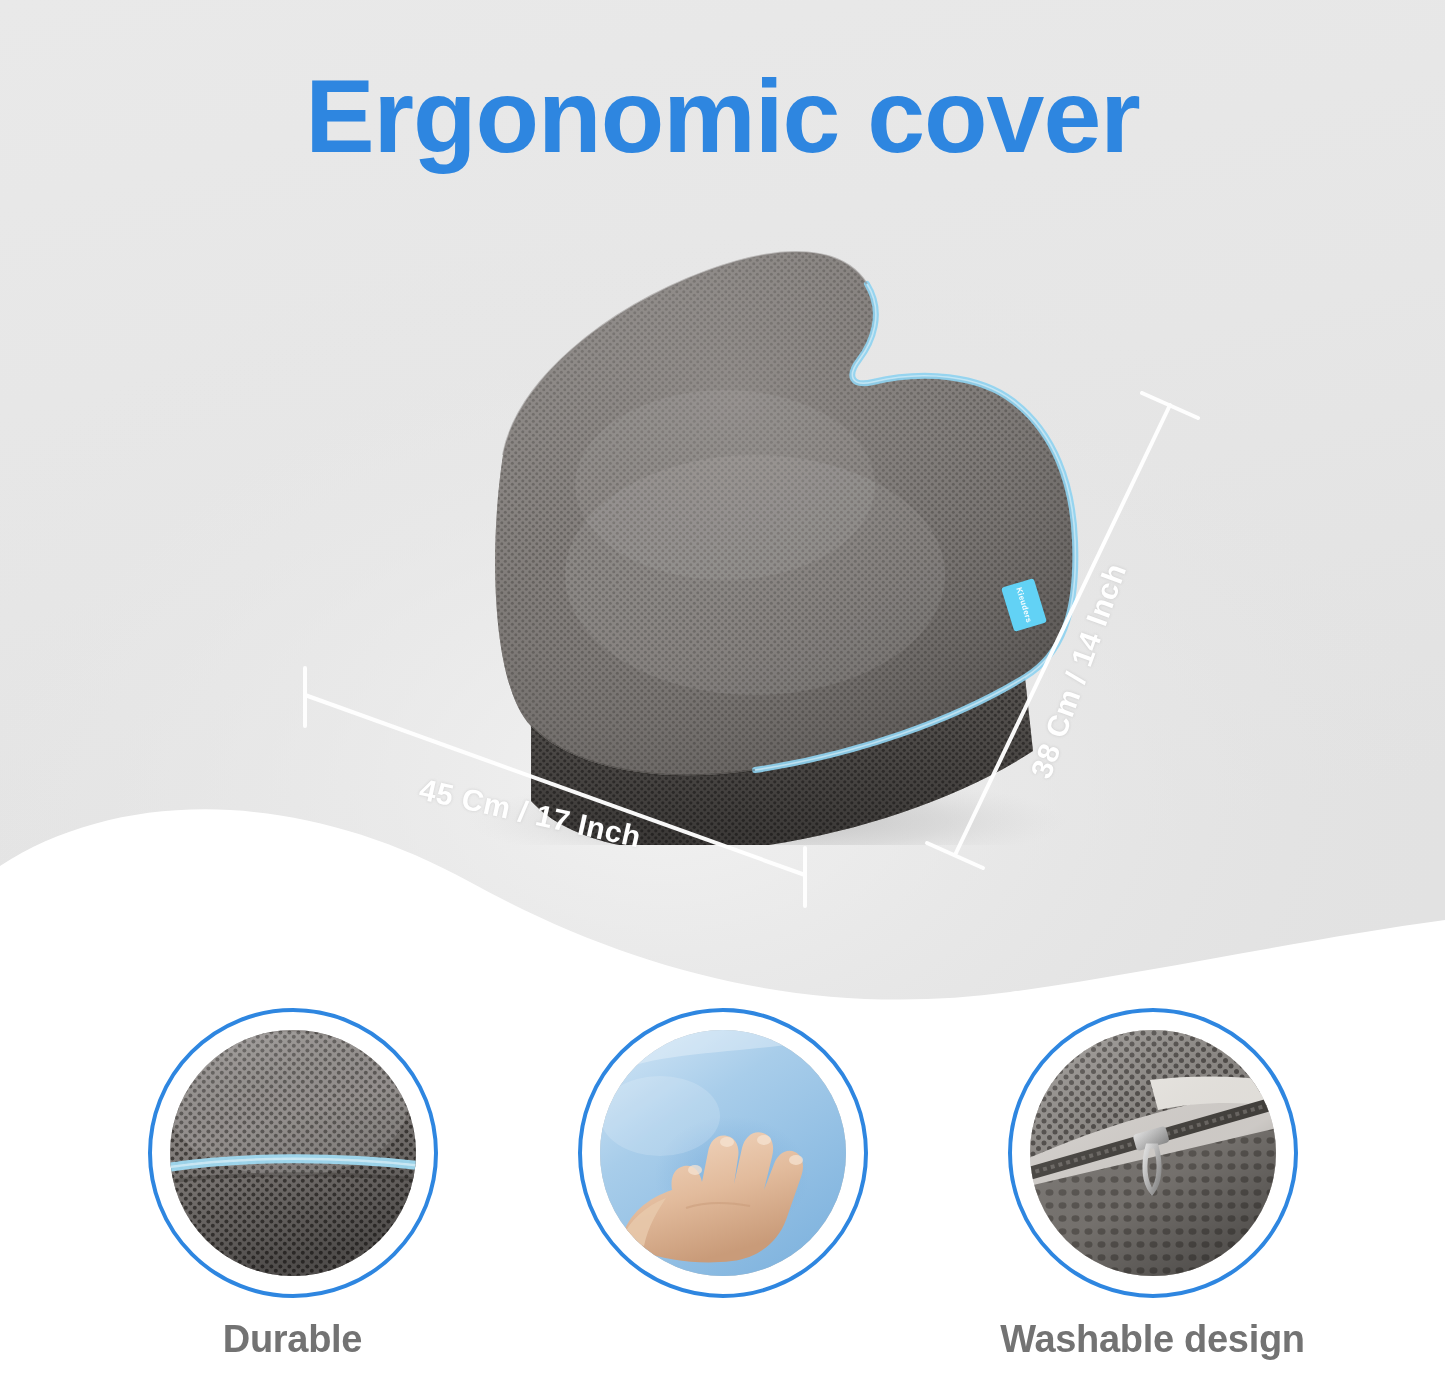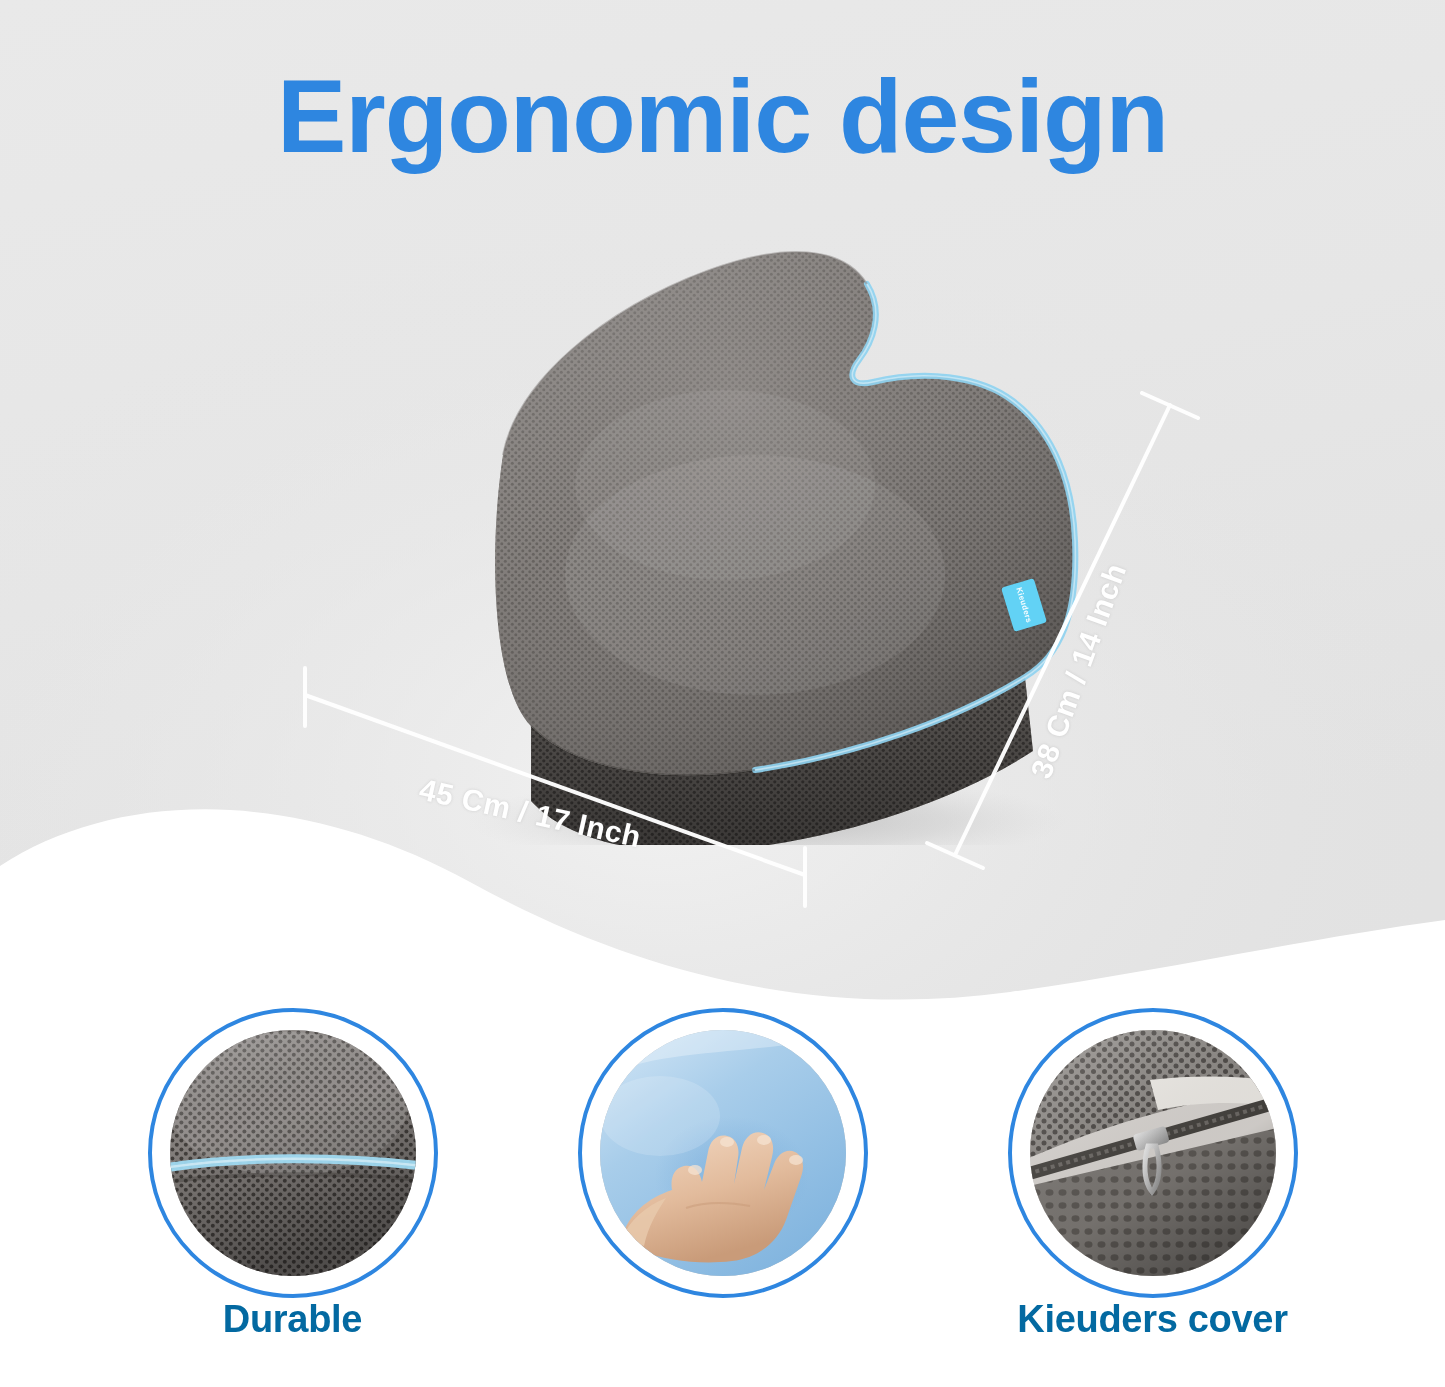--- a/index.html
+++ b/index.html
@@ -121,23 +121,24 @@
   .circle-inner {
     width:246px; height:246px;
     border-radius:50%;
     overflow:hidden;
     position:relative;
     background:#bdbdbd;
   }
   .circle-inner svg { position:absolute; left:0; top:0; width:100%; height:100%; }
 
   .feature-label {
+    margin-top:20px;
     font-size:38px;
     font-weight:700;
-    color:#0369a1;
+    color:#737373;
     letter-spacing:-.3px;
     white-space:nowrap;
   }
 </style>
 </head>
 <body>
 
 <div id="hero">
 
   <svg id="hero-bg" viewBox="0 0 1445 1000" preserveAspectRatio="none">
@@ -149,21 +150,21 @@
       </linearGradient>
       <radialGradient id="floorGlow" cx="0.46" cy="0.78" r="0.55">
         <stop offset="0%" stop-color="#f2f2f2"></stop>
         <stop offset="100%" stop-color="#e4e4e4" stop-opacity="0"></stop>
       </radialGradient>
     </defs>
     <rect x="0" y="0" width="1445" height="1000" fill="url(#bgGrad)"></rect>
     <rect x="0" y="0" width="1445" height="1000" fill="url(#floorGlow)"></rect>
   </svg>
 
-  <div id="title">Ergonomic design</div>
+  <div id="title">Ergonomic cover</div>
 
   <div id="cushion-wrap">
     <svg id="cushion-svg" viewBox="0 0 880 660">
       <defs>
 
         <pattern id="mesh" width="7" height="7" patternUnits="userSpaceOnUse">
           <rect width="7" height="7" fill="#75706d"></rect>
           <circle cx="1.8" cy="1.8" r="1.5" fill="#4c4845"></circle>
           <circle cx="5.3" cy="5.3" r="1.5" fill="#4c4845"></circle>
         </pattern>
@@ -412,17 +413,17 @@
             <path d="M -10,146 L 256,70" fill="none" stroke="#6f6b67" stroke-width="4" stroke-dasharray="4 4"></path>
 
             <g>
               <rect x="104" y="100" width="34" height="17" rx="4" fill="url(#zipMetal)" transform="rotate(-16 121 108)"></rect>
               <path d="M 118,116 C 113,134 114,152 122,162 C 130,152 131,134 126,116 Z" fill="none" stroke="url(#zipMetal)" stroke-width="5"></path>
             </g>
             <rect width="246" height="246" fill="url(#sh3)"></rect>
           </svg>
         </div>
       </div>
-      <div class="feature-label">Kieuders cover</div>
+      <div class="feature-label">Washable design</div>
     </div>
 
   </div>
 </div>
 
 </body></html>

